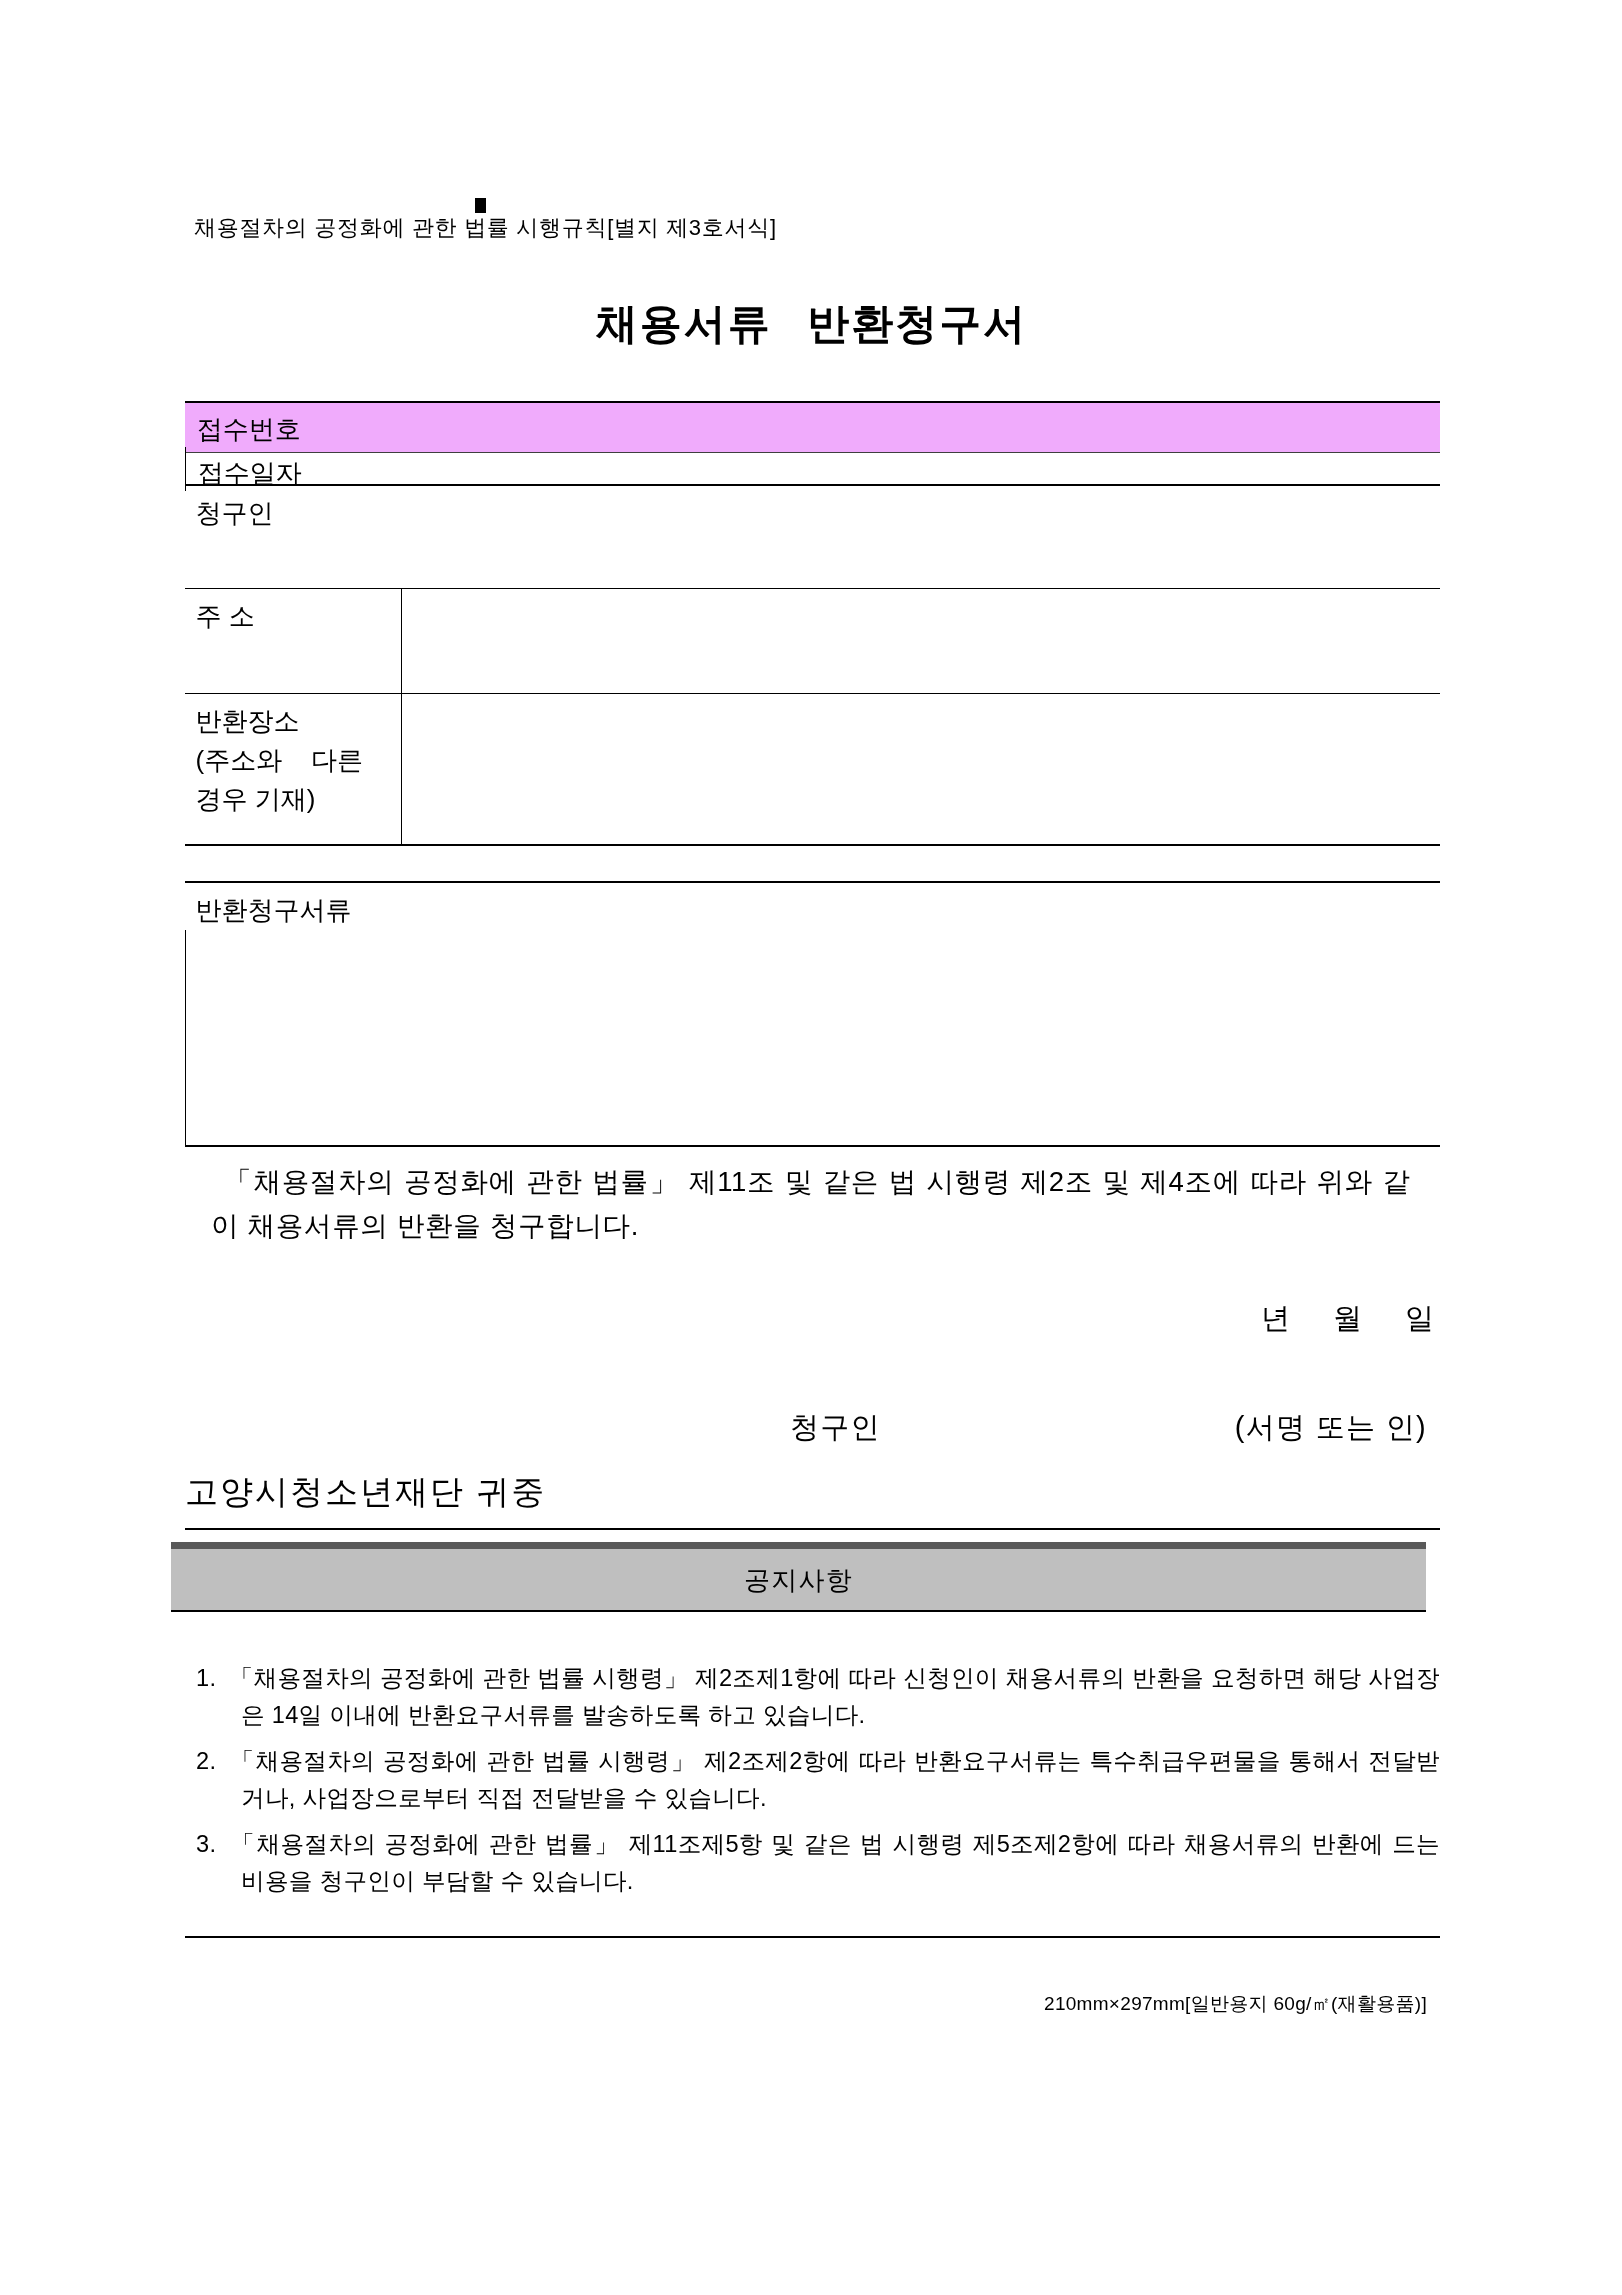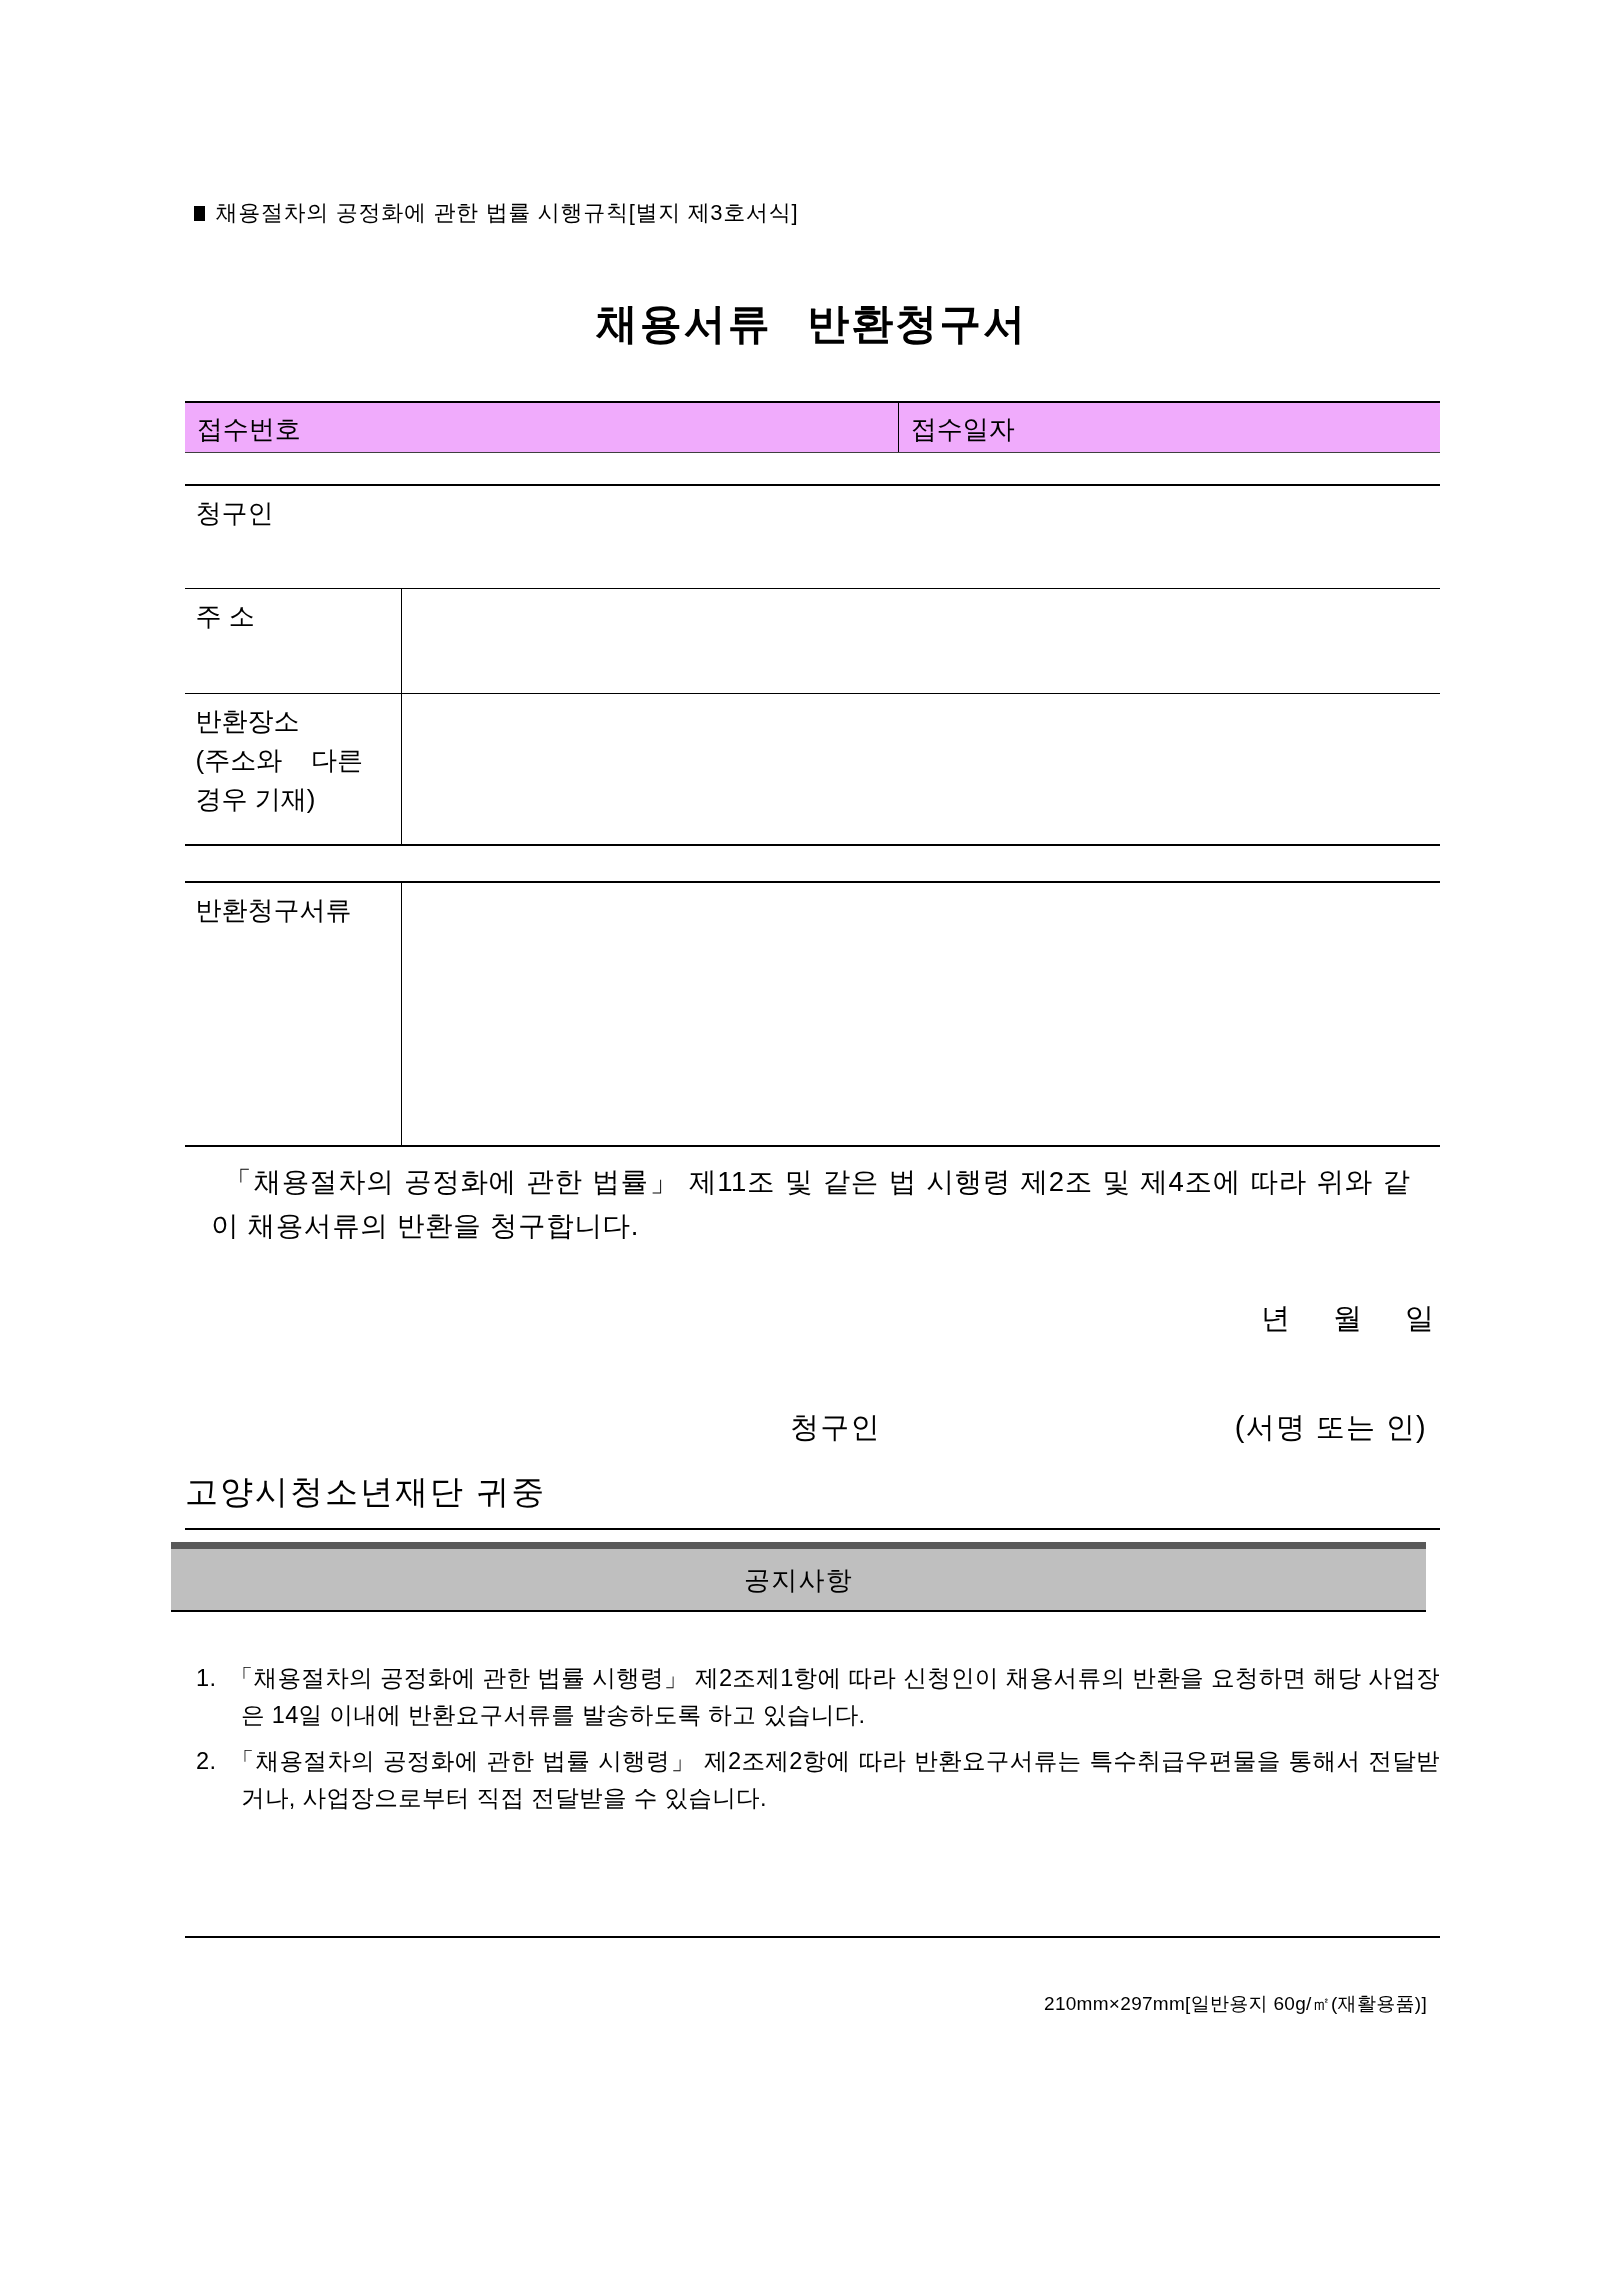--- a/index.html
+++ b/index.html
@@ -1,20 +1,20 @@
 <!DOCTYPE html>
 <html style="font-size:10.5px"><head>
 <meta charset="utf-8">
 <style>
   html,body{margin:0;padding:0;}
   body{
     width:1623px;height:2295px;background:#ffffff;position:relative;
     font-family:"Liberation Sans","DejaVu Sans",sans-serif;color:#000;
   }
-  .abs{position:absolute;}
+  .abs{position:absolute;flex-direction:column;}
 
   
   .form-ref{left:194px;top:198px;font-size:22px;letter-spacing:0.7px;display:flex;align-items:center;}
   .sq-bullet{display:inline-block;width:11px;height:15px;background:#000;margin-right:10.5px;}
 
   
   .doc-title{left:0;top:296px;width:1623px;text-align:center;font-size:42px;font-weight:bold;
     letter-spacing:2px;word-spacing:22px;}
 
   
@@ -128,18 +128,19 @@
 <div class="abs rule top-rule"></div>
 
 <div class="abs notice-bar">
   <div class="notice-accent"></div>
   <div class="notice-title">공지사항</div>
 </div>
 
 <div class="abs notes">
   <p class="note-item"><span class="note-num">1.</span><span>「채용절차의 공정화에 관한 법률 시행령」  제2조제1항에 따라 신청인이 채용서류의 반환을 요청하면 해당 사업장은 14일 이내에 반환요구서류를 발송하도록 하고 있습니다.</span></p>
   <p class="note-item"><span class="note-num">2.</span><span>「채용절차의 공정화에 관한 법률 시행령」  제2조제2항에 따라 반환요구서류는 특수취급우편물을 통해서 전달받거나, 사업장으로부터 직접 전달받을 수 있습니다.</span></p>
+  <p class="note-item"><span class="note-num">3.</span><span>「채용절차의 공정화에 관한 법률」  제11조제5항 및 같은 법 시행령 제5조제2항에 따라 채용서류의 반환에 드는 비용을 청구인이 부담할 수 있습니다.</span></p>
 </div>
 
 <div class="abs rule bottom-rule"></div>
 
 <div class="abs paper-spec">210mm×297mm[일반용지 60g/㎡(재활용품)]</div>
 
 
 </body></html>

